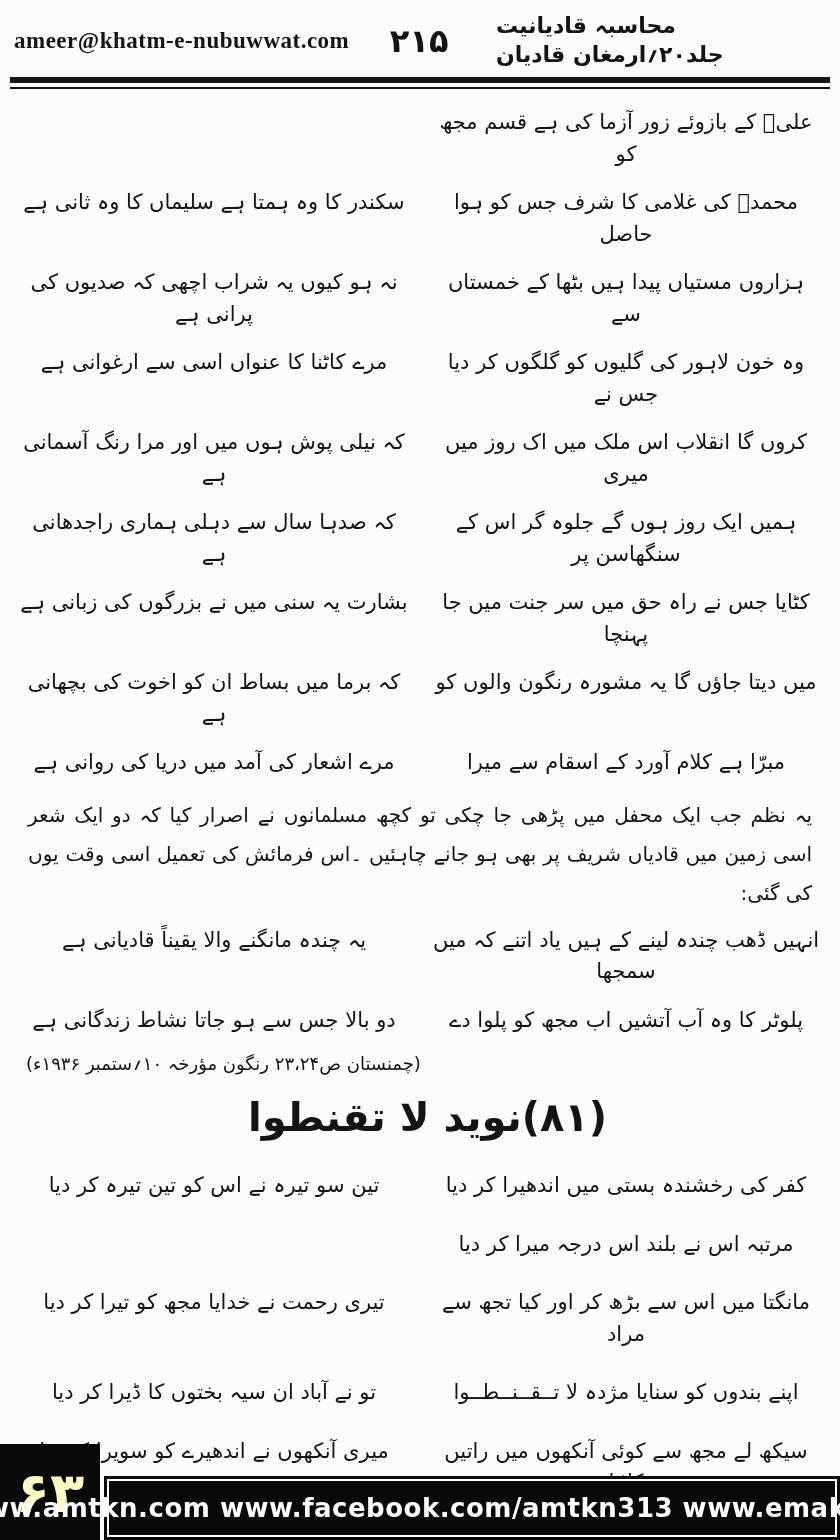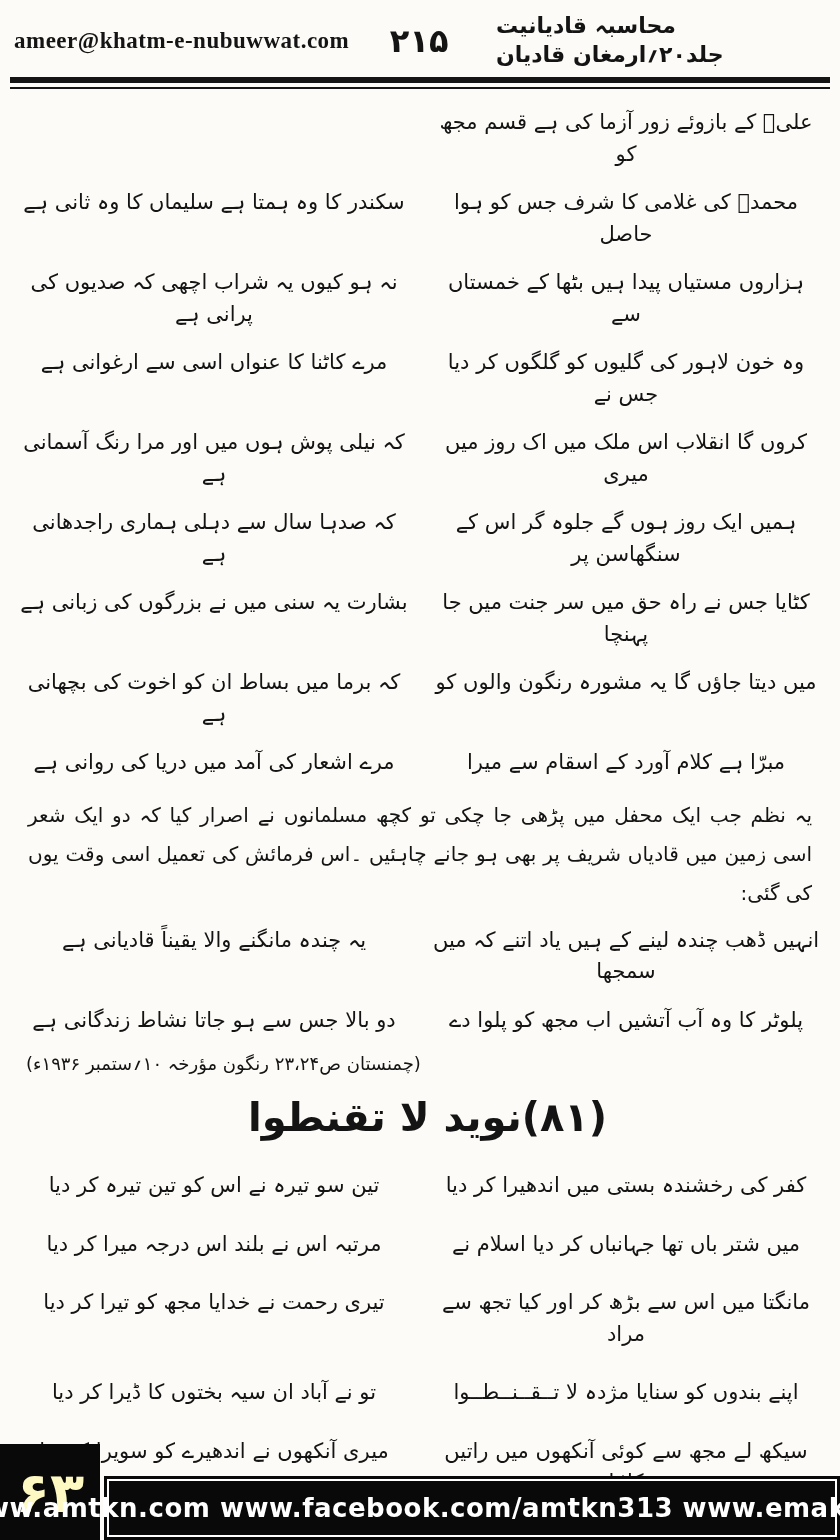--- a/index.html
+++ b/index.html
@@ -210,21 +210,20 @@
   <div class="citation">(چمنستان ص۲۳،۲۴ رنگون مؤرخہ ۱۰؍ستمبر ۱۹۳۶ء)</div>
 
   <div class="section-heading">(۸۱)نوید لا تقنطوا</div>
 
   <div class="poem poem-3">
     <div class="couplet">
       <div class="hemi">کفر کی رخشندہ بستی میں اندھیرا کر دیا</div>
       <div class="hemi">تین سو تیرہ نے اس کو تین تیرہ کر دیا</div>
     </div>
     <div class="couplet">
-      <div class="hemi">میں شتر باں تھا جہانباں کر دیا اسلام نے</div>
       <div class="hemi">مرتبہ اس نے بلند اس درجہ میرا کر دیا</div>
     </div>
     <div class="couplet">
       <div class="hemi">مانگتا میں اس سے بڑھ کر اور کیا تجھ سے مراد</div>
       <div class="hemi">تیری رحمت نے خدایا مجھ کو تیرا کر دیا</div>
     </div>
     <div class="couplet">
       <div class="hemi">اپنے بندوں کو سنایا مژدہ لا تــقــنــطــوا</div>
       <div class="hemi">تو نے آباد ان سیہ بختوں کا ڈیرا کر دیا</div>
     </div>

